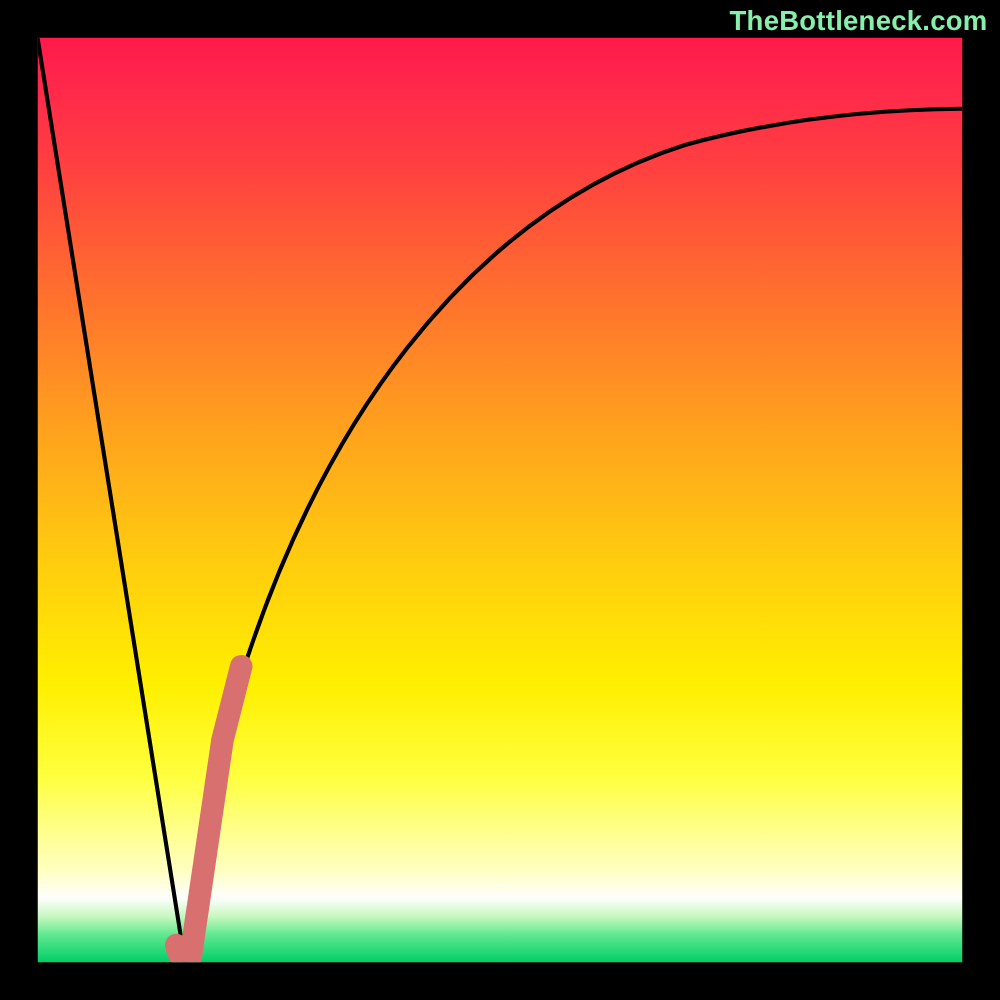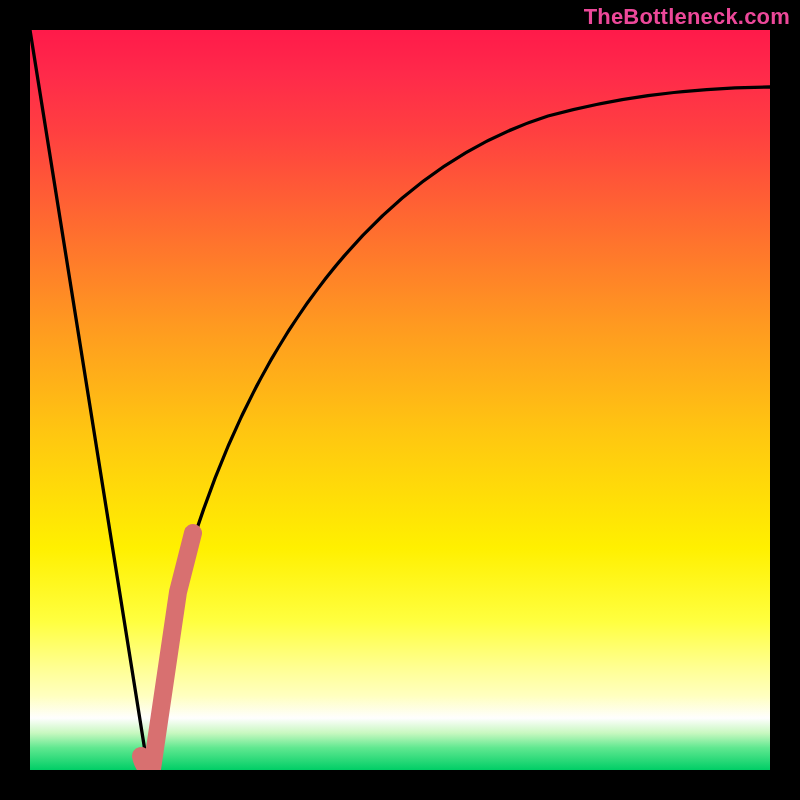--- a/index.html
+++ b/index.html
@@ -56,21 +56,21 @@
     width: 100%;
     height: 100%;
   }
   .attribution {
     position: absolute;
     top: 4px;
     right: 10px;
     font-family: Arial, Helvetica, sans-serif;
     font-size: 22px;
     font-weight: 600;
-    color: #ec4899;
+    color: #86efac;
     letter-spacing: 0.2px;
   }
 </style>
 </head>
 <body>
 
 <div class="frame">
   <div class="attribution">TheBottleneck.com</div>
 
   <div class="plot">

